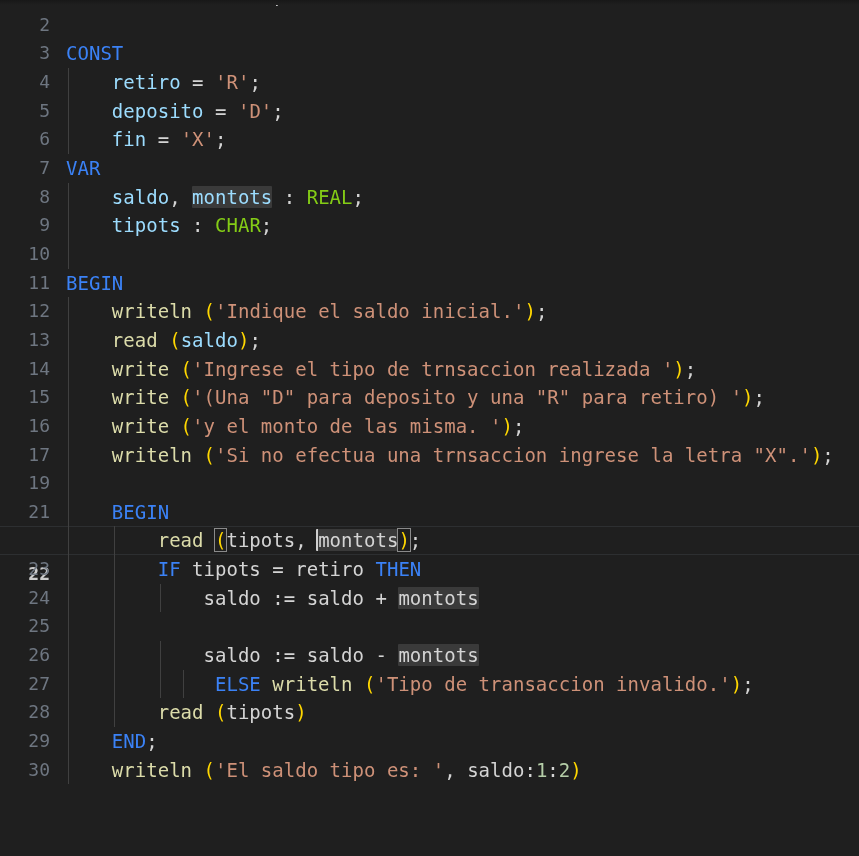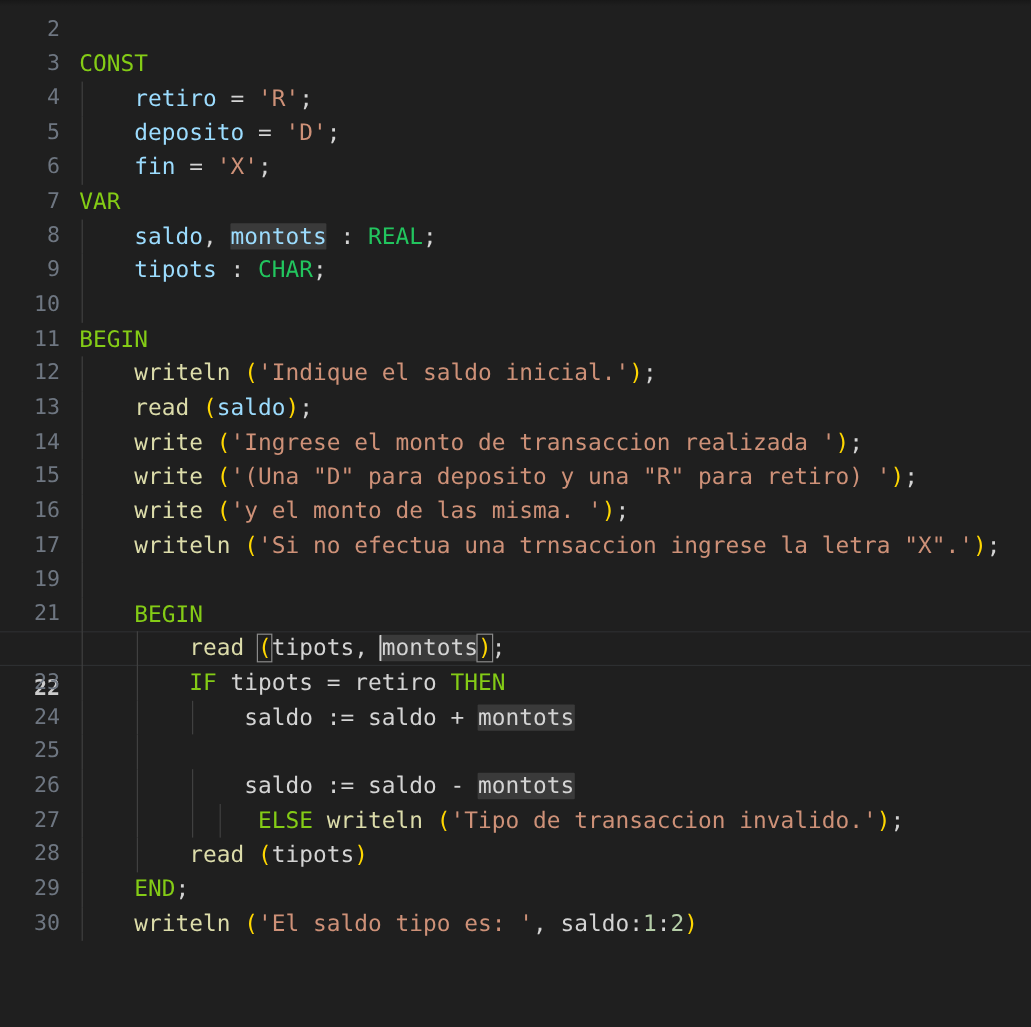--- a/index.html
+++ b/index.html
@@ -93,22 +93,22 @@
   .guide {
     position: absolute;
     top: 0;
     width: 1px;
     height: 28.66px;
     background: #404040;
     z-index: 2;
   }
 
   
-  .kw      { color: #84cc16; }              
-  .type    { color: #22c55e; }              
+  .kw      { color: #3b82f6; }              
+  .type    { color: #84cc16; }              
   .ident   { color: #9cdcfe; }              
   .plain   { color: #d4d4d4; }              
   .fn      { color: #dcdcaa; }              
   .str     { color: #ce9178; }              
   .paren   { color: #ffd700; }              
   .punc    { color: #d4d4d4; }              
   .num     { color: #b5cea8; }              
 
   
   .occ {
@@ -206,21 +206,21 @@
 
     <div class="row">
       <span class="gutter">13</span>
       <span class="guide" style="left:68px"></span>
       <span class="code">    <span class="fn">read</span> <span class="paren">(</span><span class="ident">saldo</span><span class="paren">)</span><span class="punc">;</span></span>
     </div>
 
     <div class="row">
       <span class="gutter">14</span>
       <span class="guide" style="left:68px"></span>
-      <span class="code">    <span class="fn">write</span> <span class="paren">(</span><span class="str">'Ingrese el monto de transaccion realizada '</span><span class="paren">)</span><span class="punc">;</span></span>
+      <span class="code">    <span class="fn">write</span> <span class="paren">(</span><span class="str">'Ingrese el tipo de trnsaccion realizada '</span><span class="paren">)</span><span class="punc">;</span></span>
     </div>
 
     <div class="row">
       <span class="gutter">15</span>
       <span class="guide" style="left:68px"></span>
       <span class="code">    <span class="fn">write</span> <span class="paren">(</span><span class="str">'(Una "D" para deposito y una "R" para retiro) '</span><span class="paren">)</span><span class="punc">;</span></span>
     </div>
 
     <div class="row">
       <span class="gutter">16</span>

